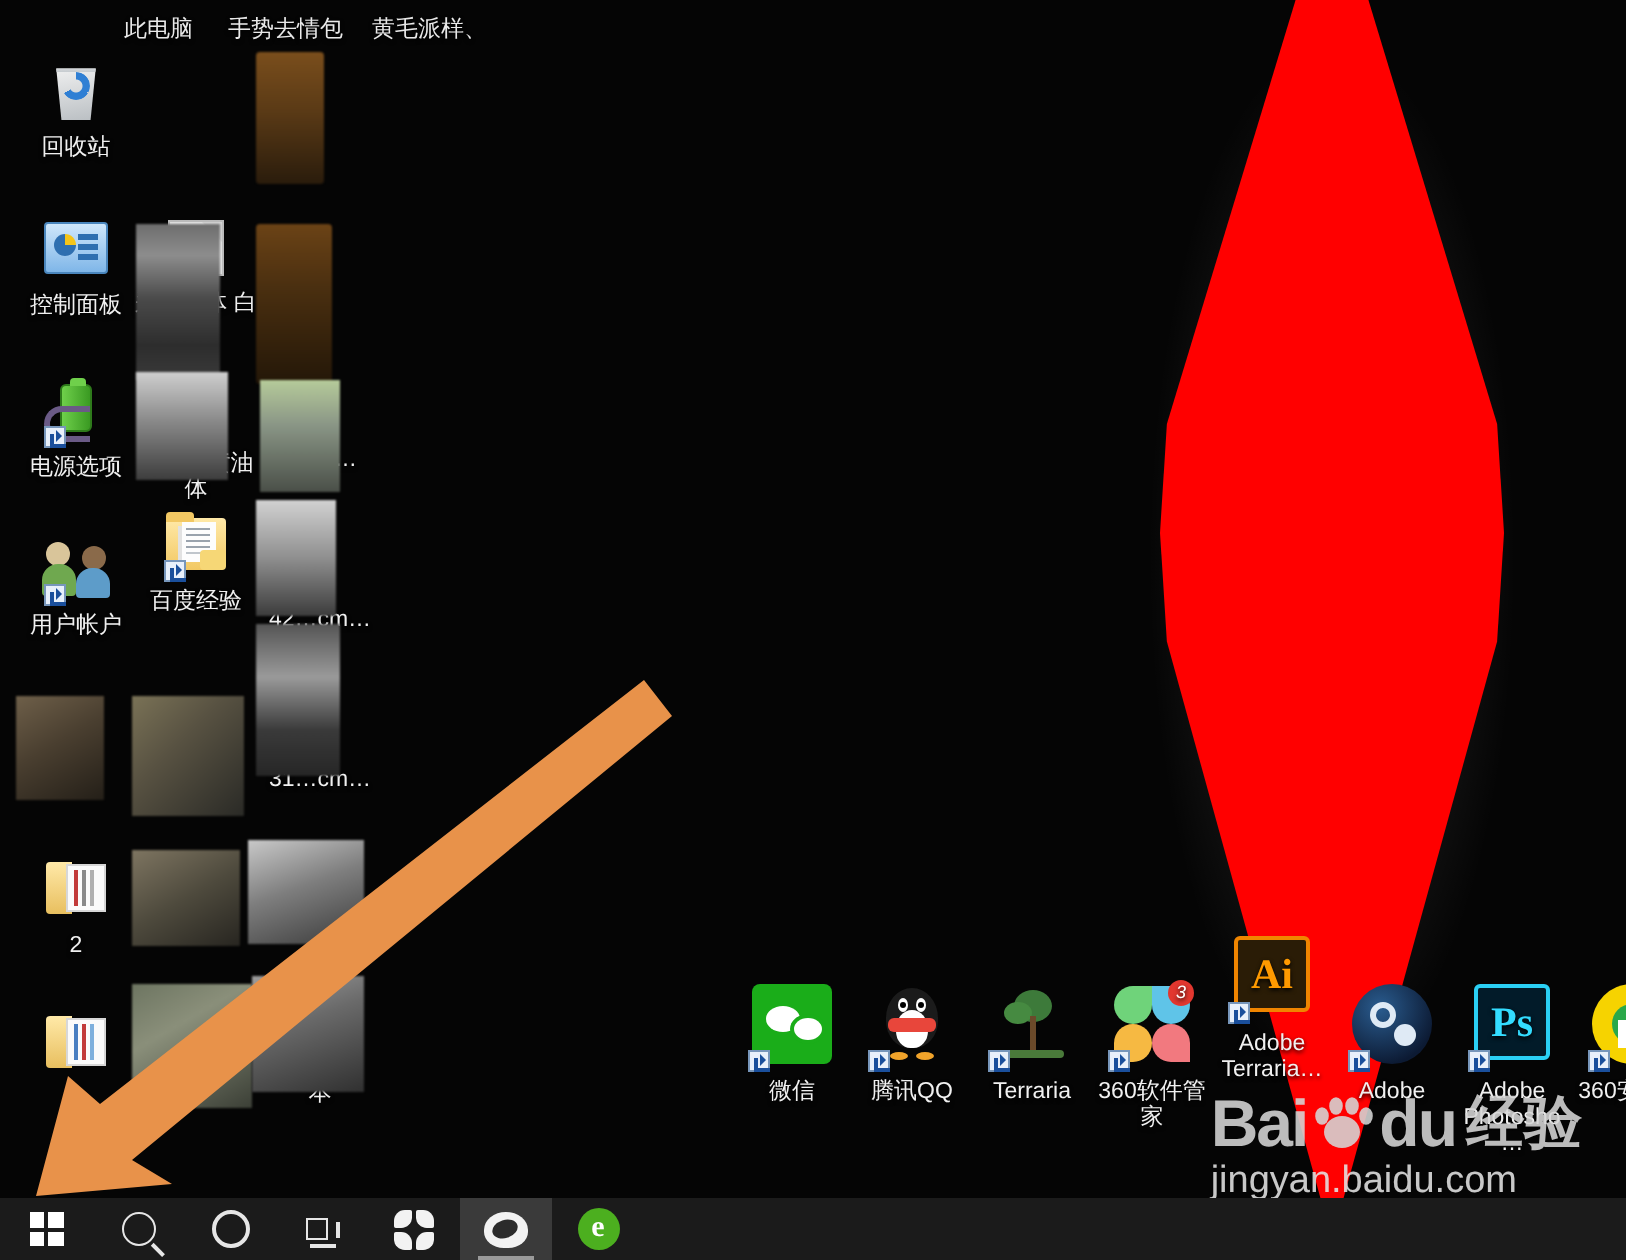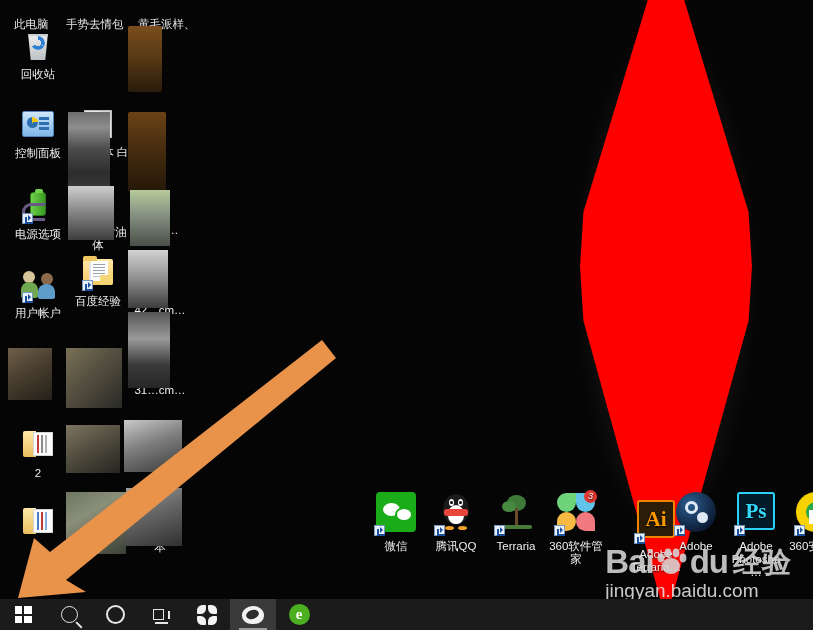--- a/index.html
+++ b/index.html
@@ -7,22 +7,22 @@
     width:813px;height:630px;position:relative;overflow:hidden;
     font-family:"Liberation Sans","DejaVu Sans",sans-serif;
     background:#050505;
   }
   
   #desktop{position:absolute;inset:0;overflow:hidden;}
 
   
   .toprow{position:absolute;top:0;left:0;width:100%;height:18px;}
   .toprow span{
-    position:absolute;top:17px;color:#e9e9e9;font-size:11.5px;
-    text-shadow:0 1px 2px #000;white-space:nowrap;
+    position:absolute;top:7px;color:#e9e9e9;font-size:11.5px;
+    text-shadow:0 1px 2px #000;white-space:nowrap;margin-left:48px;
   }
 
   
   .icon{
     position:absolute;width:64px;text-align:center;color:#f0f0f0;
     font-size:11.5px;line-height:13px;text-shadow:0 1px 2px #000;
     letter-spacing:0px;
   }
   .icon .glyph{
     width:32px;height:32px;margin:0 auto 4px;position:relative;display:block;
@@ -501,21 +501,21 @@
             <i class="p p1"></i>
             <i class="p p2"></i>
             <i class="p p3"></i>
             <i class="p p4"></i>
             <i class="bdg">3</i>
           </div>
           <span class="sc"></span>
         </div>
         <span class="lbl">360软件管家</span>
       </div>
-      <div class="icon" style="left: 606px; top: 500px; width: 60px; margin-left: 20px;">
+      <div class="icon" style="left: 606px; top: 468px; width: 60px;">
         <div class="glyph" style="width: 44px; height: 44px;">
           <div class="appico ai">Ai</div>
           <span class="sc"></span>
         </div>
         <span class="lbl">Adobe Terraria…</span>
       </div>
       <div class="icon" style="left: 666px; top: 492px; width: 60px;">
         <div class="glyph" style="width: 44px; height: 44px;">
           <div class="appico steamico"></div>
           <span class="sc"></span>

